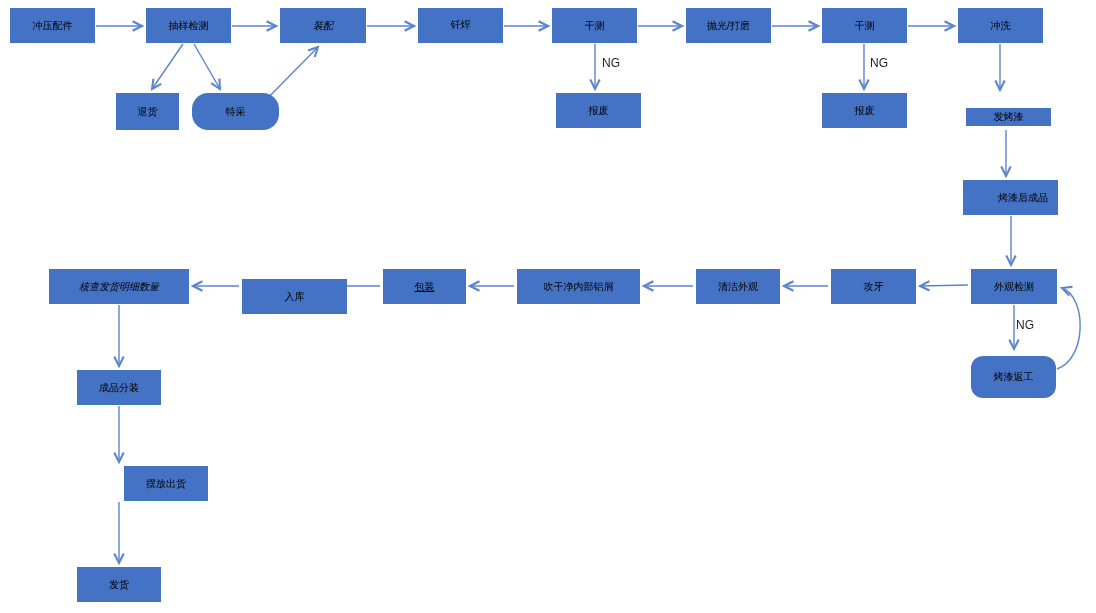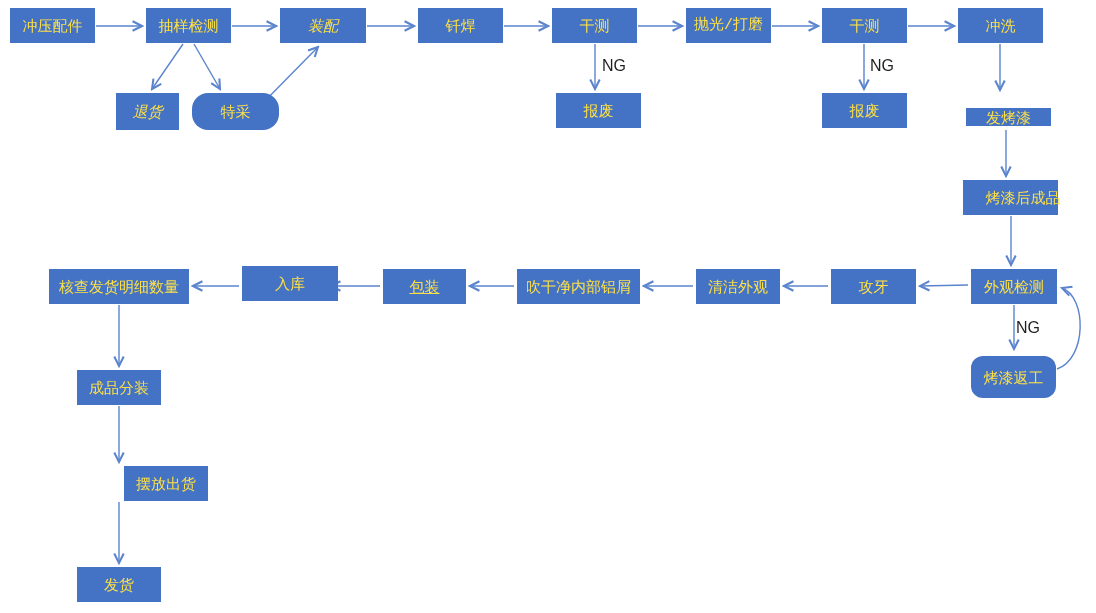--- a/index.html
+++ b/index.html
@@ -24,34 +24,34 @@
     pointer-events: none;
   }
   .edge {
     fill: none;
     stroke: #5b84ce;
     stroke-width: 1.4;
   }
   .node {
     position: absolute;
     background: #4472c4;
-    color: #fde047;
+    color: #000000;
     display: flex;
     align-items: center;
     justify-content: center;
-    font-size: 15px;
+    font-size: 10px;
     line-height: 1;
     text-align: right;
     white-space: nowrap;
     box-sizing: border-box;
   }
   .edge-label {
     position: absolute;
     color: #1f1f1f;
-    font-size: 16px;
+    font-size: 12px;
     line-height: 1.1;
     white-space: nowrap;
   }
 </style>
 </head>
 <body>
 
 <div class="canvas">
   <svg class="edges-layer" width="1096" height="613" viewBox="0 0 1096 613" xmlns="http://www.w3.org/2000/svg">
     <defs>
@@ -85,39 +85,39 @@
         <line x1="119" y1="305" x2="119" y2="366" class="edge" marker-end="url(#arrow-open)"></line>
         <line x1="119" y1="406" x2="119" y2="462" class="edge" marker-end="url(#arrow-open)"></line>
         <line x1="119" y1="502" x2="119" y2="563" class="edge" marker-end="url(#arrow-open)"></line>
         <path d="M 1057 369 C 1087 359 1087 297 1062 288" class="edge" marker-end="url(#arrow-open)"></path>
       </g>
   </svg>
   <div>
       <div class="node" style="left: 10px; top: 8px; width: 85px; height: 35px;">冲压配件</div>
       <div class="node" style="left: 146px; top: 8px; width: 85px; height: 35px;">抽样检测</div>
       <div class="node" style="left: 280px; top: 8px; width: 86px; height: 35px; font-style: italic;">装配</div>
-      <div class="node" style="left: 116px; top: 93px; width: 63px; height: 37px; font-style: italic;">退货</div>
+      <div class="node" style="left: 116px; top: 93px; width: 63px; height: 37px;">退货</div>
       <div class="node" style="left: 192px; top: 93px; width: 87px; height: 37px; border-radius: 16px;">特采</div>
-      <div class="node" style="left: 418px; top: 8px; width: 85px; height: 35px;">钎焊</div>
+      <div class="node" style="left: 418px; top: 8px; width: 85px; height: 35px; font-family: Liberation Mono, monospace;">钎焊</div>
       <div class="node" style="left: 552px; top: 8px; width: 85px; height: 35px;">干测</div>
       <div class="node" style="left: 556px; top: 93px; width: 85px; height: 35px;">报废</div>
-      <div class="node" style="left: 686px; top: 8px; width: 85px; height: 35px; font-family: Liberation Mono, monospace;">抛光/打磨</div>
+      <div class="node" style="left: 686px; top: 8px; width: 85px; height: 35px;">抛光/打磨</div>
       <div class="node" style="left: 822px; top: 8px; width: 85px; height: 35px;">干测</div>
       <div class="node" style="left: 822px; top: 93px; width: 85px; height: 35px;">报废</div>
       <div class="node" style="left: 958px; top: 8px; width: 85px; height: 35px;">冲洗</div>
       <div class="node" style="left: 966px; top: 108px; width: 85px; height: 18px;">发烤漆</div>
       <div class="node" style="left: 963px; top: 180px; width: 95px; height: 35px; padding-left: 25px;">烤漆后成品</div>
       <div class="node" style="left: 971px; top: 269px; width: 86px; height: 35px;">外观检测</div>
       <div class="node" style="left: 971px; top: 356px; width: 85px; height: 42px; border-radius: 12px;">烤漆返工</div>
       <div class="node" style="left: 831px; top: 269px; width: 85px; height: 35px;">攻牙</div>
       <div class="node" style="left: 696px; top: 269px; width: 84px; height: 35px;">清洁外观</div>
       <div class="node" style="left: 517px; top: 269px; width: 123px; height: 35px;">吹干净内部铝屑</div>
       <div class="node" style="left: 383px; top: 269px; width: 83px; height: 35px; text-decoration: underline;">包装</div>
-      <div class="node" style="left: 242px; top: 266px; width: 96px; height: 35px;">入库</div>
-      <div class="node" style="left: 49px; top: 269px; width: 140px; height: 35px;">核查发货明细数量</div>
+      <div class="node" style="left: 242px; top: 279px; width: 105px; height: 35px;">入库</div>
+      <div class="node" style="left: 49px; top: 269px; width: 140px; height: 35px; font-style: italic;">核查发货明细数量</div>
       <div class="node" style="left: 77px; top: 370px; width: 84px; height: 35px;">成品分装</div>
       <div class="node" style="left: 77px; top: 466px; width: 84px; height: 35px; margin-left: 47px;">摆放出货</div>
       <div class="node" style="left: 77px; top: 567px; width: 84px; height: 35px;">发货</div>
       <div class="edge-label" style="left: 602px; top: 57px;">NG</div>
       <div class="edge-label" style="left: 870px; top: 57px;">NG</div>
       <div class="edge-label" style="left: 1016px; top: 319px;">NG</div>
     </div>
 </div>
 
 </body></html>

